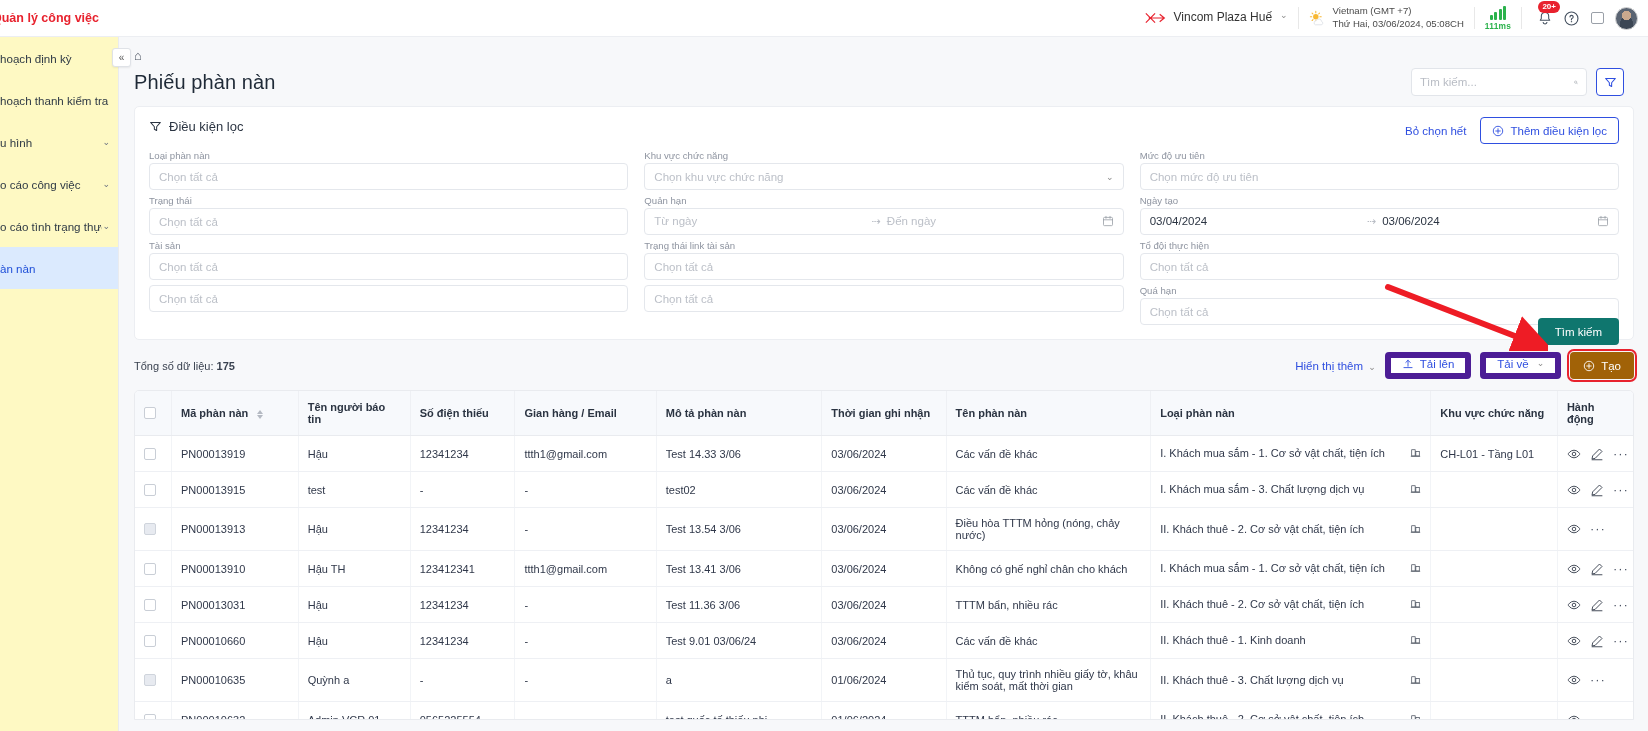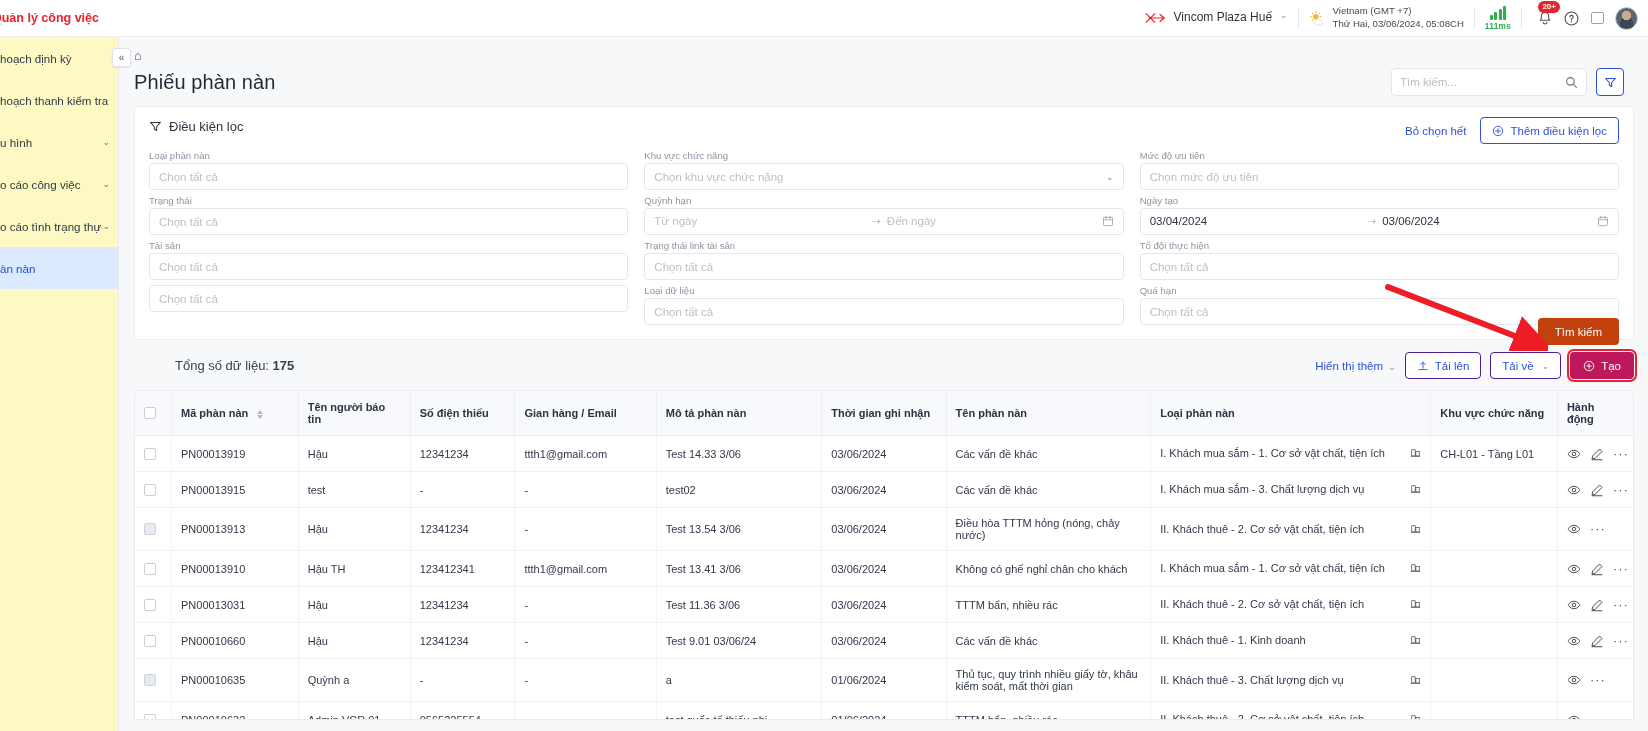--- a/index.html
+++ b/index.html
@@ -87,21 +87,21 @@
     position: absolute; top: 37px; left: 119px;
     width: 1529px; height: 694px; background: #f7f8fa; overflow: hidden;
   }
   .crumb { padding: 11px 0 0 15px; font-size: 13px; color: #4a5260; }
   .page-head {
     display: flex; align-items: center; padding: 5px 24px 0 15px; gap: 8px;
   }
   .page-title { font-size: 20px; font-weight: 400; color: #1f2a37; letter-spacing: .1px; }
   .head-right { margin-left: auto; display: flex; align-items: center; gap: 9px; }
   .searchbox {
-    width: 196px; height: 28px; background: #fff;
+    width: 176px; height: 28px; background: #fff;
     border: 1px solid #e2e5ea; border-radius: 4px;
     display: flex; align-items: center; padding: 0 8px;
   }
   .searchbox input {
     flex: 1; border: 0; outline: 0; font-size: 11.5px;
     color: #333; background: transparent;
     font-family: inherit;
   }
   .searchbox input::placeholder { color: #b8bcc4; }
   .filter-sq {
@@ -142,40 +142,40 @@
     padding: 0 9px; font-size: 11.5px; color: #bcc0c8;
   }
   .inp .val { color: #2b3442; }
   .inp .tail { margin-left: auto; display:flex; align-items:center; gap:8px; }
   .rng { display: flex; align-items: flex-start; width: 100%; }
   .rng .a { width: 46%; }
   .rng .dash { color: #b9bdc5; margin: 0 6px; font-size: 11px; }
   .rng .b { flex: 1; }
   .btn-primary {
     position: absolute; right: 14px; bottom: -6px;
-    background: #c2410c; color: #fff; border: 0; border-radius: 4px;
+    background: #0f766e; color: #fff; border: 0; border-radius: 4px;
     height: 27px; padding: 0 17px; font-size: 11.5px; cursor: pointer;
     font-family: inherit;
   }
 
   
   .tbl-bar {
     display: flex; align-items: center; margin: 12px 14px 0 15px;
   }
-  .total { font-size: 13px; color: #3a4250; margin-left: 41px; }
+  .total { font-size: 11px; color: #3a4250; }
   .total b { font-weight: 700; }
   .tbl-bar-right { margin-left: auto; display: flex; align-items: center; gap: 9px; }
   .btn-ghost {
-    border: 1px solid #4c1d95; color: #2f4fe0; background: #fff;
+    border: 6px solid #4c1d95; color: #2f4fe0; background: #fff;
     border-radius: 4px; height: 27px; padding: 0 11px;
-    display: flex; align-items: center; gap: 6px;
+    display: flex; gap: 6px;
     font-size: 11.5px; cursor: pointer; font-family: inherit;
   }
   .btn-create {
-    background: #be185d; color: #fff; border: 0; border-radius: 4px;
+    background: #a16207; color: #fff; border: 0; border-radius: 4px;
     height: 27px; padding: 0 13px; display:flex; align-items:center; gap:6px;
     font-size: 11.5px; cursor: pointer; font-family: inherit;
     outline: 2px solid #e8222e; outline-offset: 1px;
   }
 
   
   .tbl-wrap {
     margin: 11px 14px 0 15px; background: #fff;
     border: 1px solid #e9ebef; border-radius: 5px 5px 0 0;
     overflow: hidden; height: 330px;
@@ -380,21 +380,21 @@
           </div>
         </div>
 
         <div class="fld">
           <label>Trạng thái</label>
           <div class="inp">
             <span>Chọn tất cả</span>
           </div>
         </div>
         <div class="fld">
-          <label>Quỳnh hạn</label>
+          <label>Quản hạn</label>
           <div class="inp">
             <div class="rng">
               <span class="a">Từ ngày</span>
               <span class="dash">⇢</span>
               <span class="b">Đến ngày</span>
               <svg width="12" height="12" viewBox="0 0 16 16">
                 <rect x="2" y="3.2" width="12" height="11" rx="1.3" fill="none" stroke="#9aa0a8" stroke-width="1.1"></rect>
                 <path d="M2 6.4h12M5.3 1.8v2.6M10.7 1.8v2.6" stroke="#9aa0a8" stroke-width="1.1" stroke-linecap="round"></path>
               </svg>
             </div>
@@ -433,21 +433,20 @@
             <span>Chọn tất cả</span>
           </div>
         </div>
 
         <div class="fld">
           <div class="inp">
             <span>Chọn tất cả</span>
           </div>
         </div>
         <div class="fld">
-          <label>Loại dữ liệu</label>
           <div class="inp">
             <span>Chọn tất cả</span>
           </div>
         </div>
         <div class="fld">
           <label>Quá hạn</label>
           <div class="inp">
             <span>Chọn tất cả</span>
           </div>
         </div>

